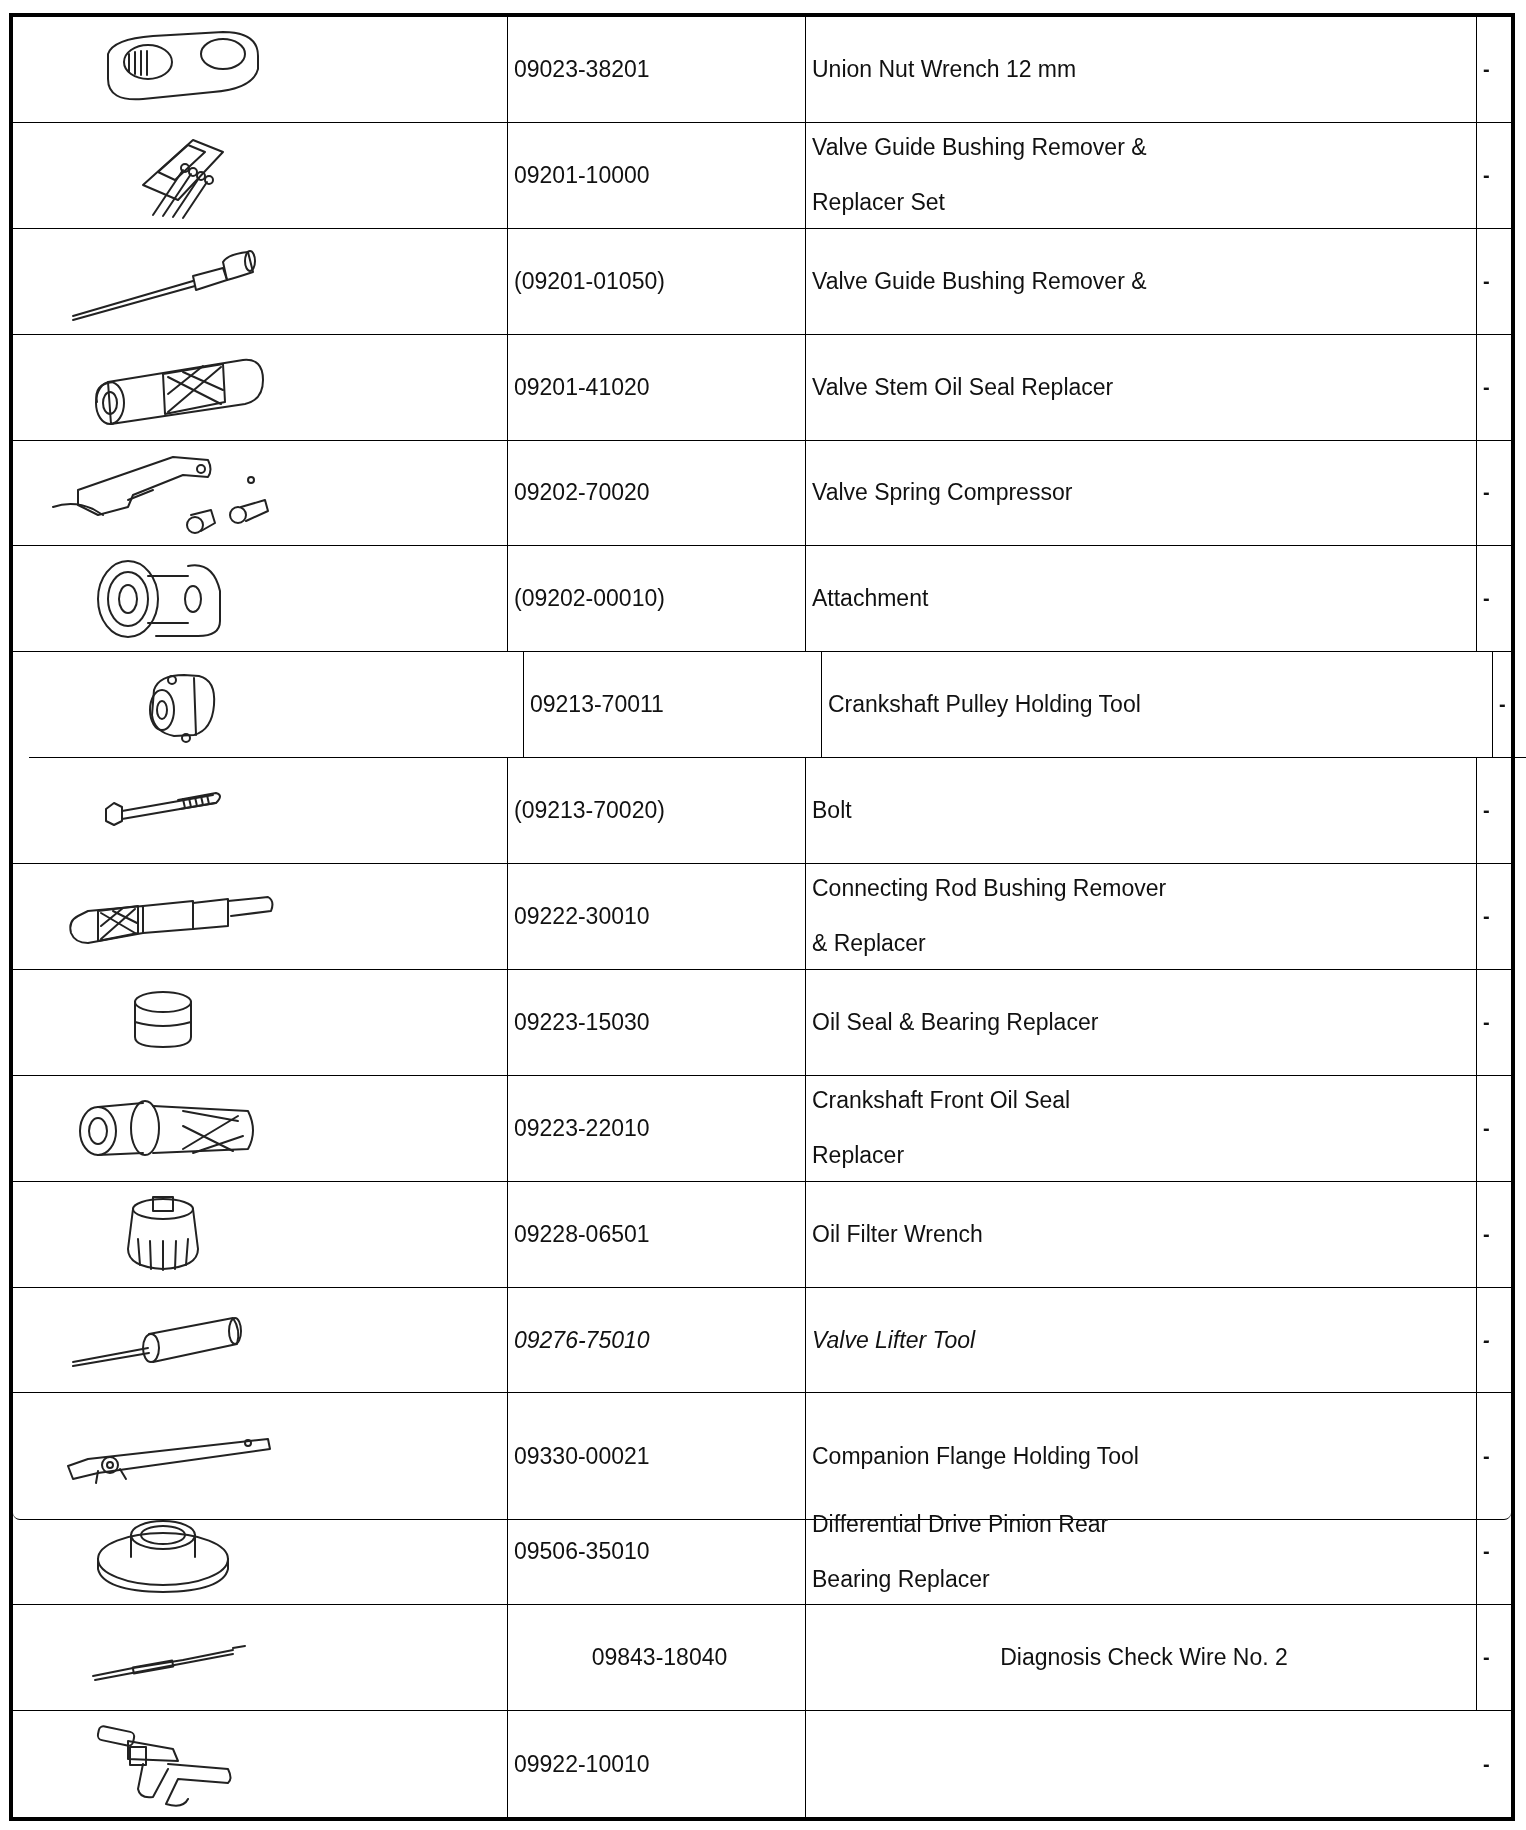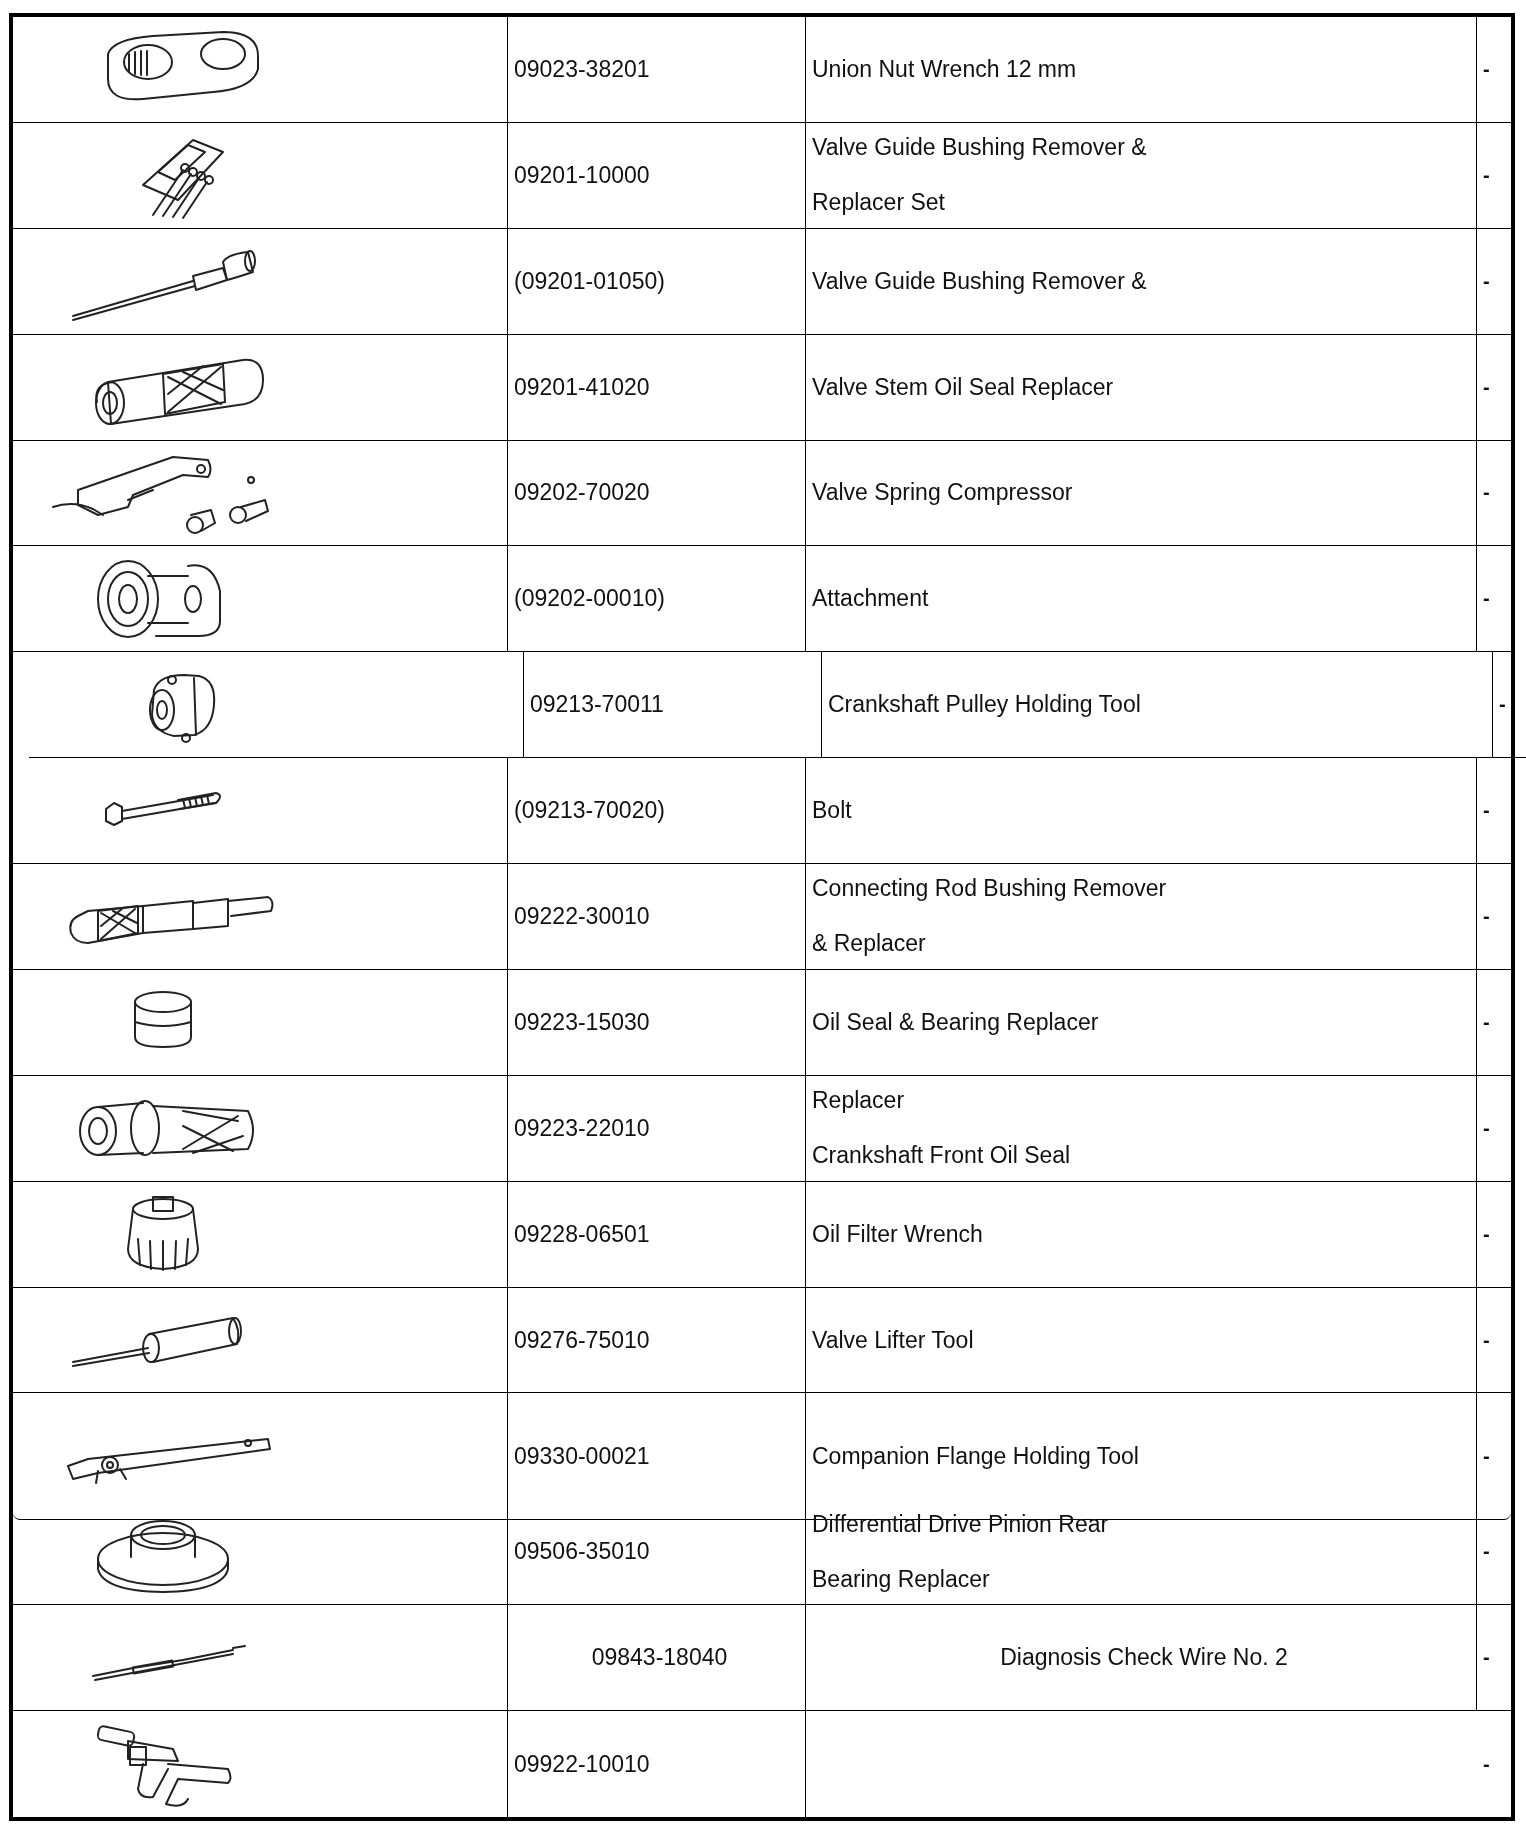--- a/index.html
+++ b/index.html
@@ -262,22 +262,22 @@
             <ellipse cx="82" cy="47" rx="14" ry="27" fill="none" stroke="#222" stroke-width="2" stroke-linejoin="round" stroke-linecap="round"></ellipse>
             <path d="M90 25 L185 30 Q195 50 185 68 L90 72" fill="none" stroke="#222" stroke-width="2" stroke-linejoin="round" stroke-linecap="round"></path>
             <path d="M120 30 L175 40 M120 68 L175 35 M130 72 L180 55 M120 45 L170 70" fill="none" stroke="#222" stroke-width="2" stroke-linejoin="round" stroke-linecap="round"></path>
           </svg>
         </span>
       </div>
       <div class="cell c2">
         <span>09223-22010</span>
       </div>
       <div class="cell c3">
+        <span class="line">Crankshaft Front Oil Seal</span>
         <span class="line">Replacer</span>
-        <span class="line">Crankshaft Front Oil Seal</span>
       </div>
       <div class="cell c4">
         <span>-</span>
       </div>
     </div>
     <div class="row" style="top: 1164.71px; height: 105.882px;">
       <div class="cell c1">
         <span class="icon" style="margin-left: 95px;">
           <svg width="110" height="90" viewBox="0 0 110 90">
             <ellipse cx="55" cy="20" rx="30" ry="10" fill="none" stroke="#222" stroke-width="2" stroke-linejoin="round" stroke-linecap="round"></ellipse>
@@ -290,21 +290,21 @@
       <div class="cell c2">
         <span>09228-06501</span>
       </div>
       <div class="cell c3 single">
         <span class="line">Oil Filter Wrench</span>
       </div>
       <div class="cell c4">
         <span>-</span>
       </div>
     </div>
-    <div class="row" style="top: 1270.59px; height: 105.882px;">
+    <div class="row" style="top: 1270.59px; height: 105.882px; font-style: italic;">
       <div class="cell c1">
         <span class="icon" style="margin-left: 50px;">
           <svg width="200" height="80" viewBox="0 0 200 80">
             <path d="M10 62 L85 48 M10 66 L86 53" fill="none" stroke="#222" stroke-width="2" stroke-linejoin="round" stroke-linecap="round"></path>
             <ellipse cx="88" cy="48" rx="8" ry="14" fill="none" stroke="#222" stroke-width="2" stroke-linejoin="round" stroke-linecap="round"></ellipse>
             <path d="M86 34 L170 18 Q178 30 174 44 L90 62" fill="none" stroke="#222" stroke-width="2" stroke-linejoin="round" stroke-linecap="round"></path>
             <ellipse cx="172" cy="31" rx="6" ry="13" fill="none" stroke="#222" stroke-width="2" stroke-linejoin="round" stroke-linecap="round"></ellipse>
           </svg>
         </span>
       </div>

